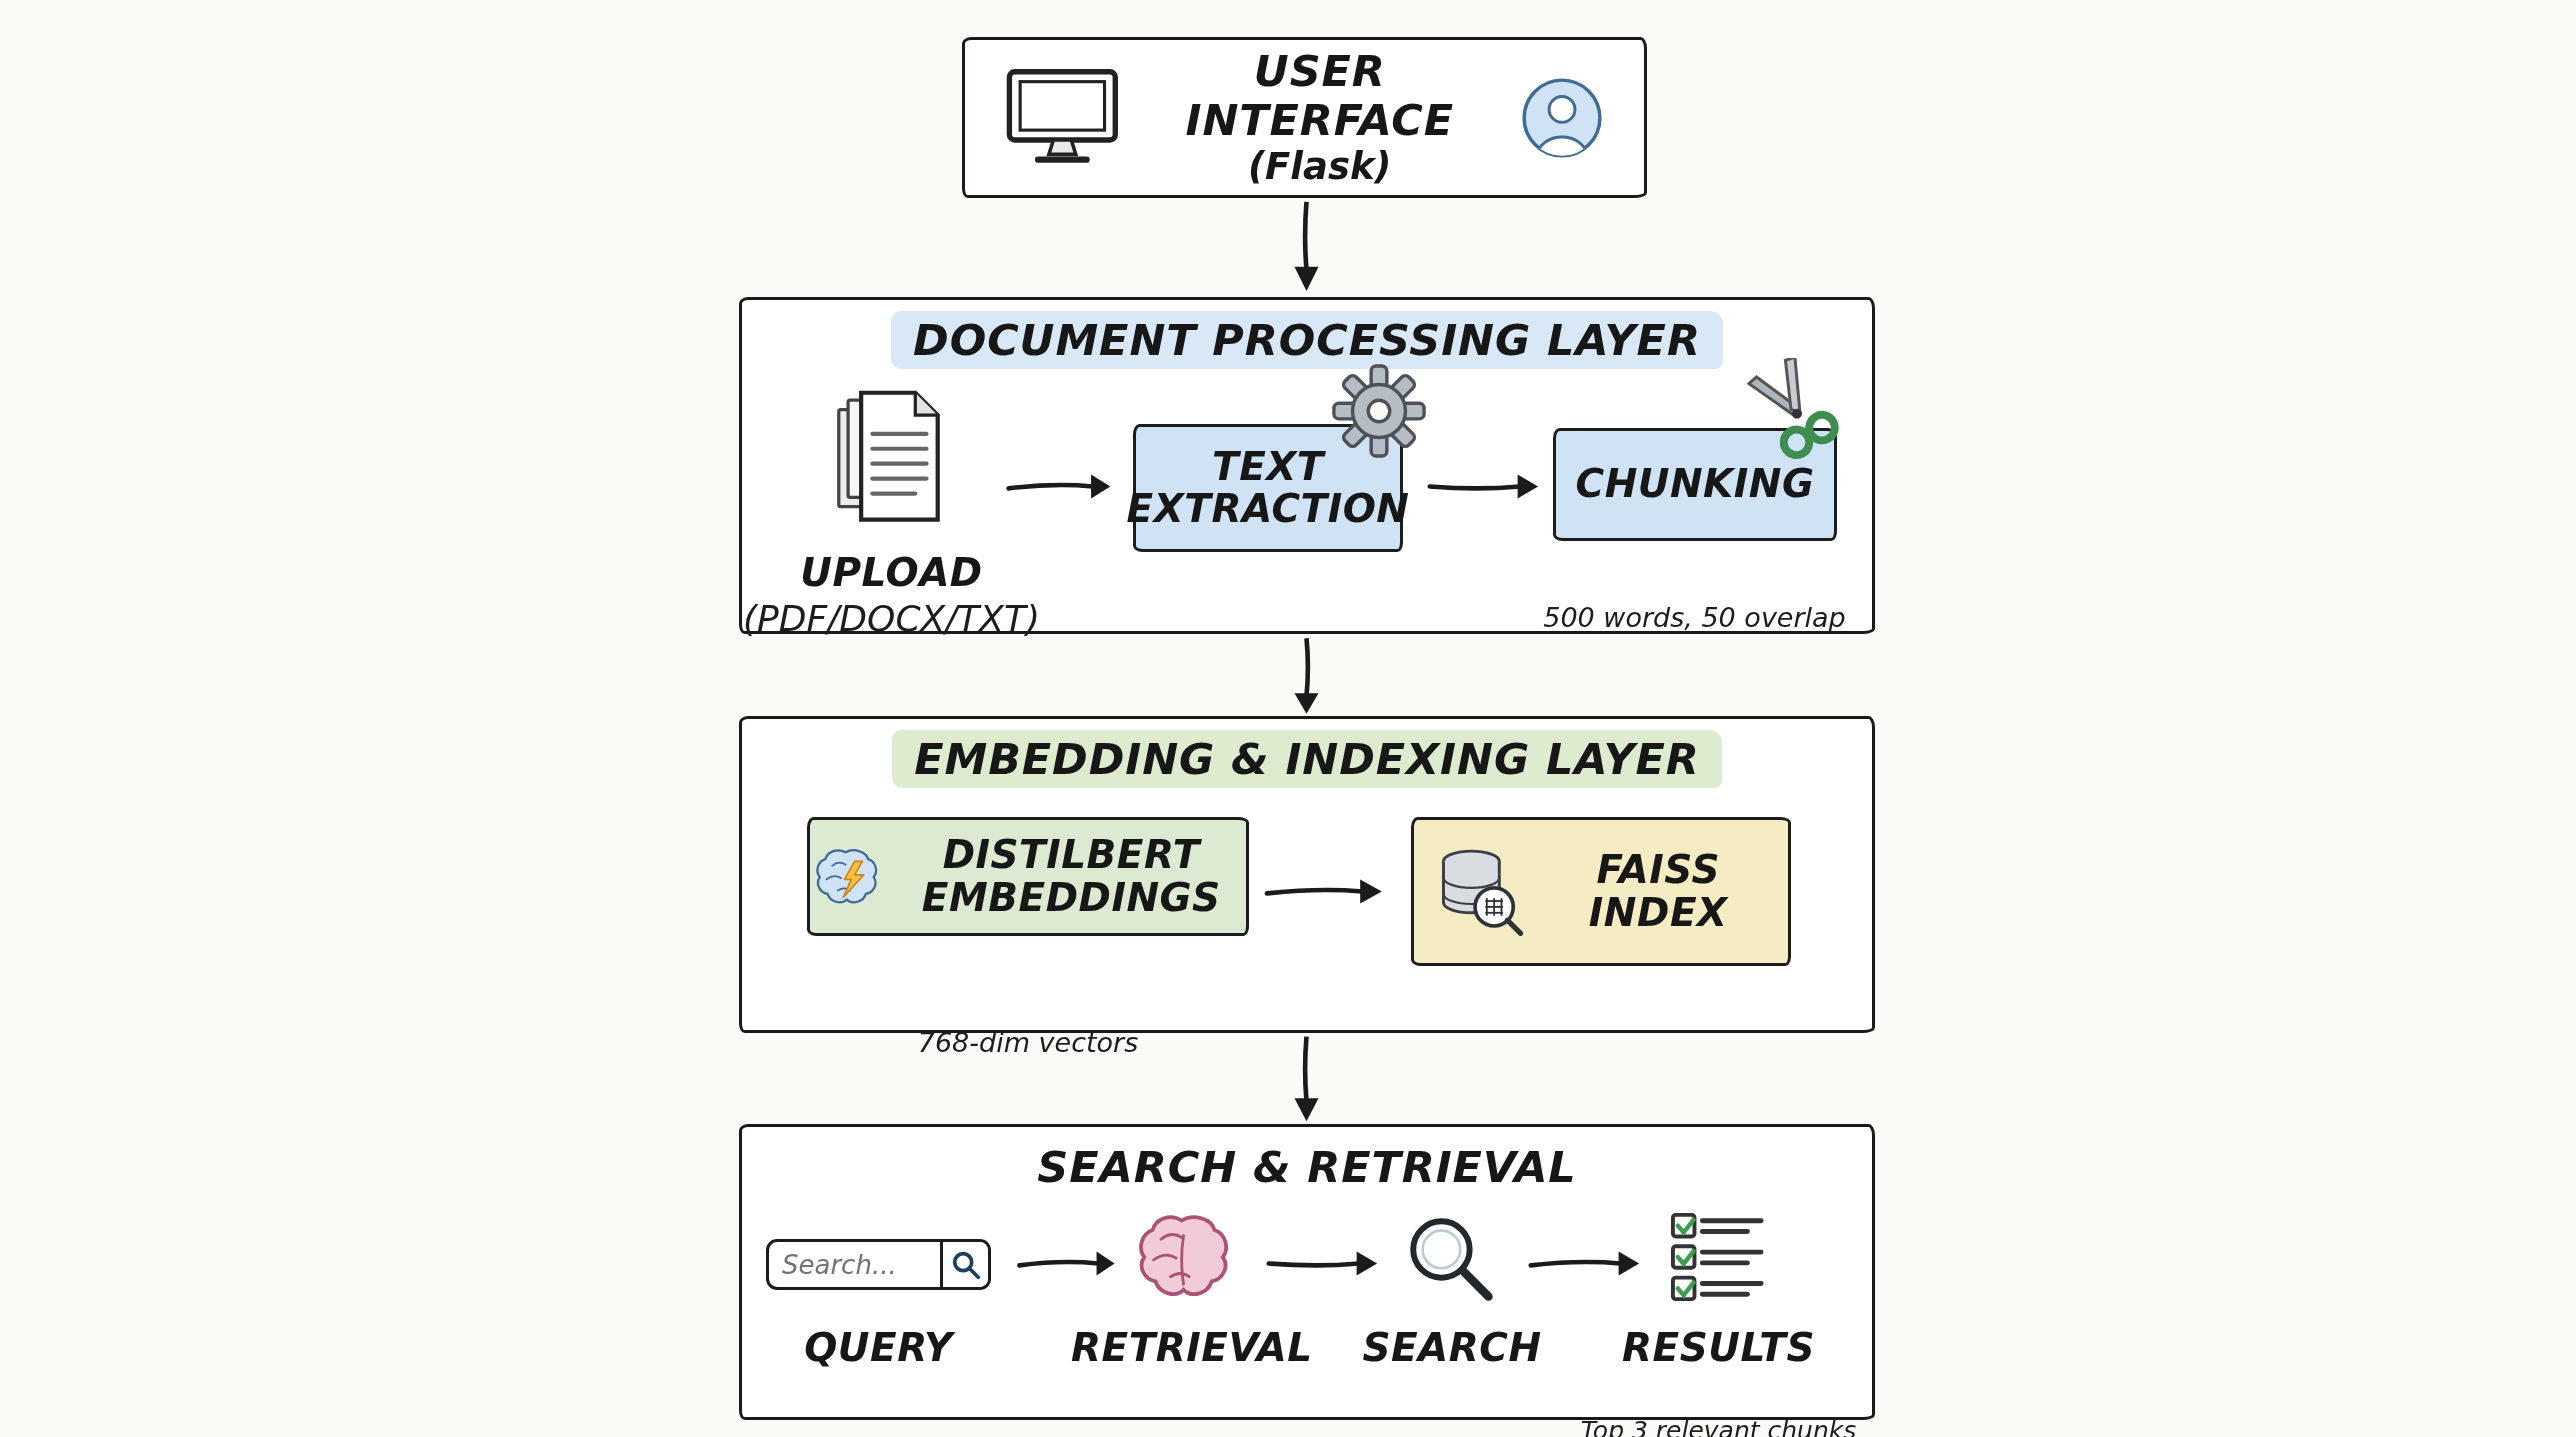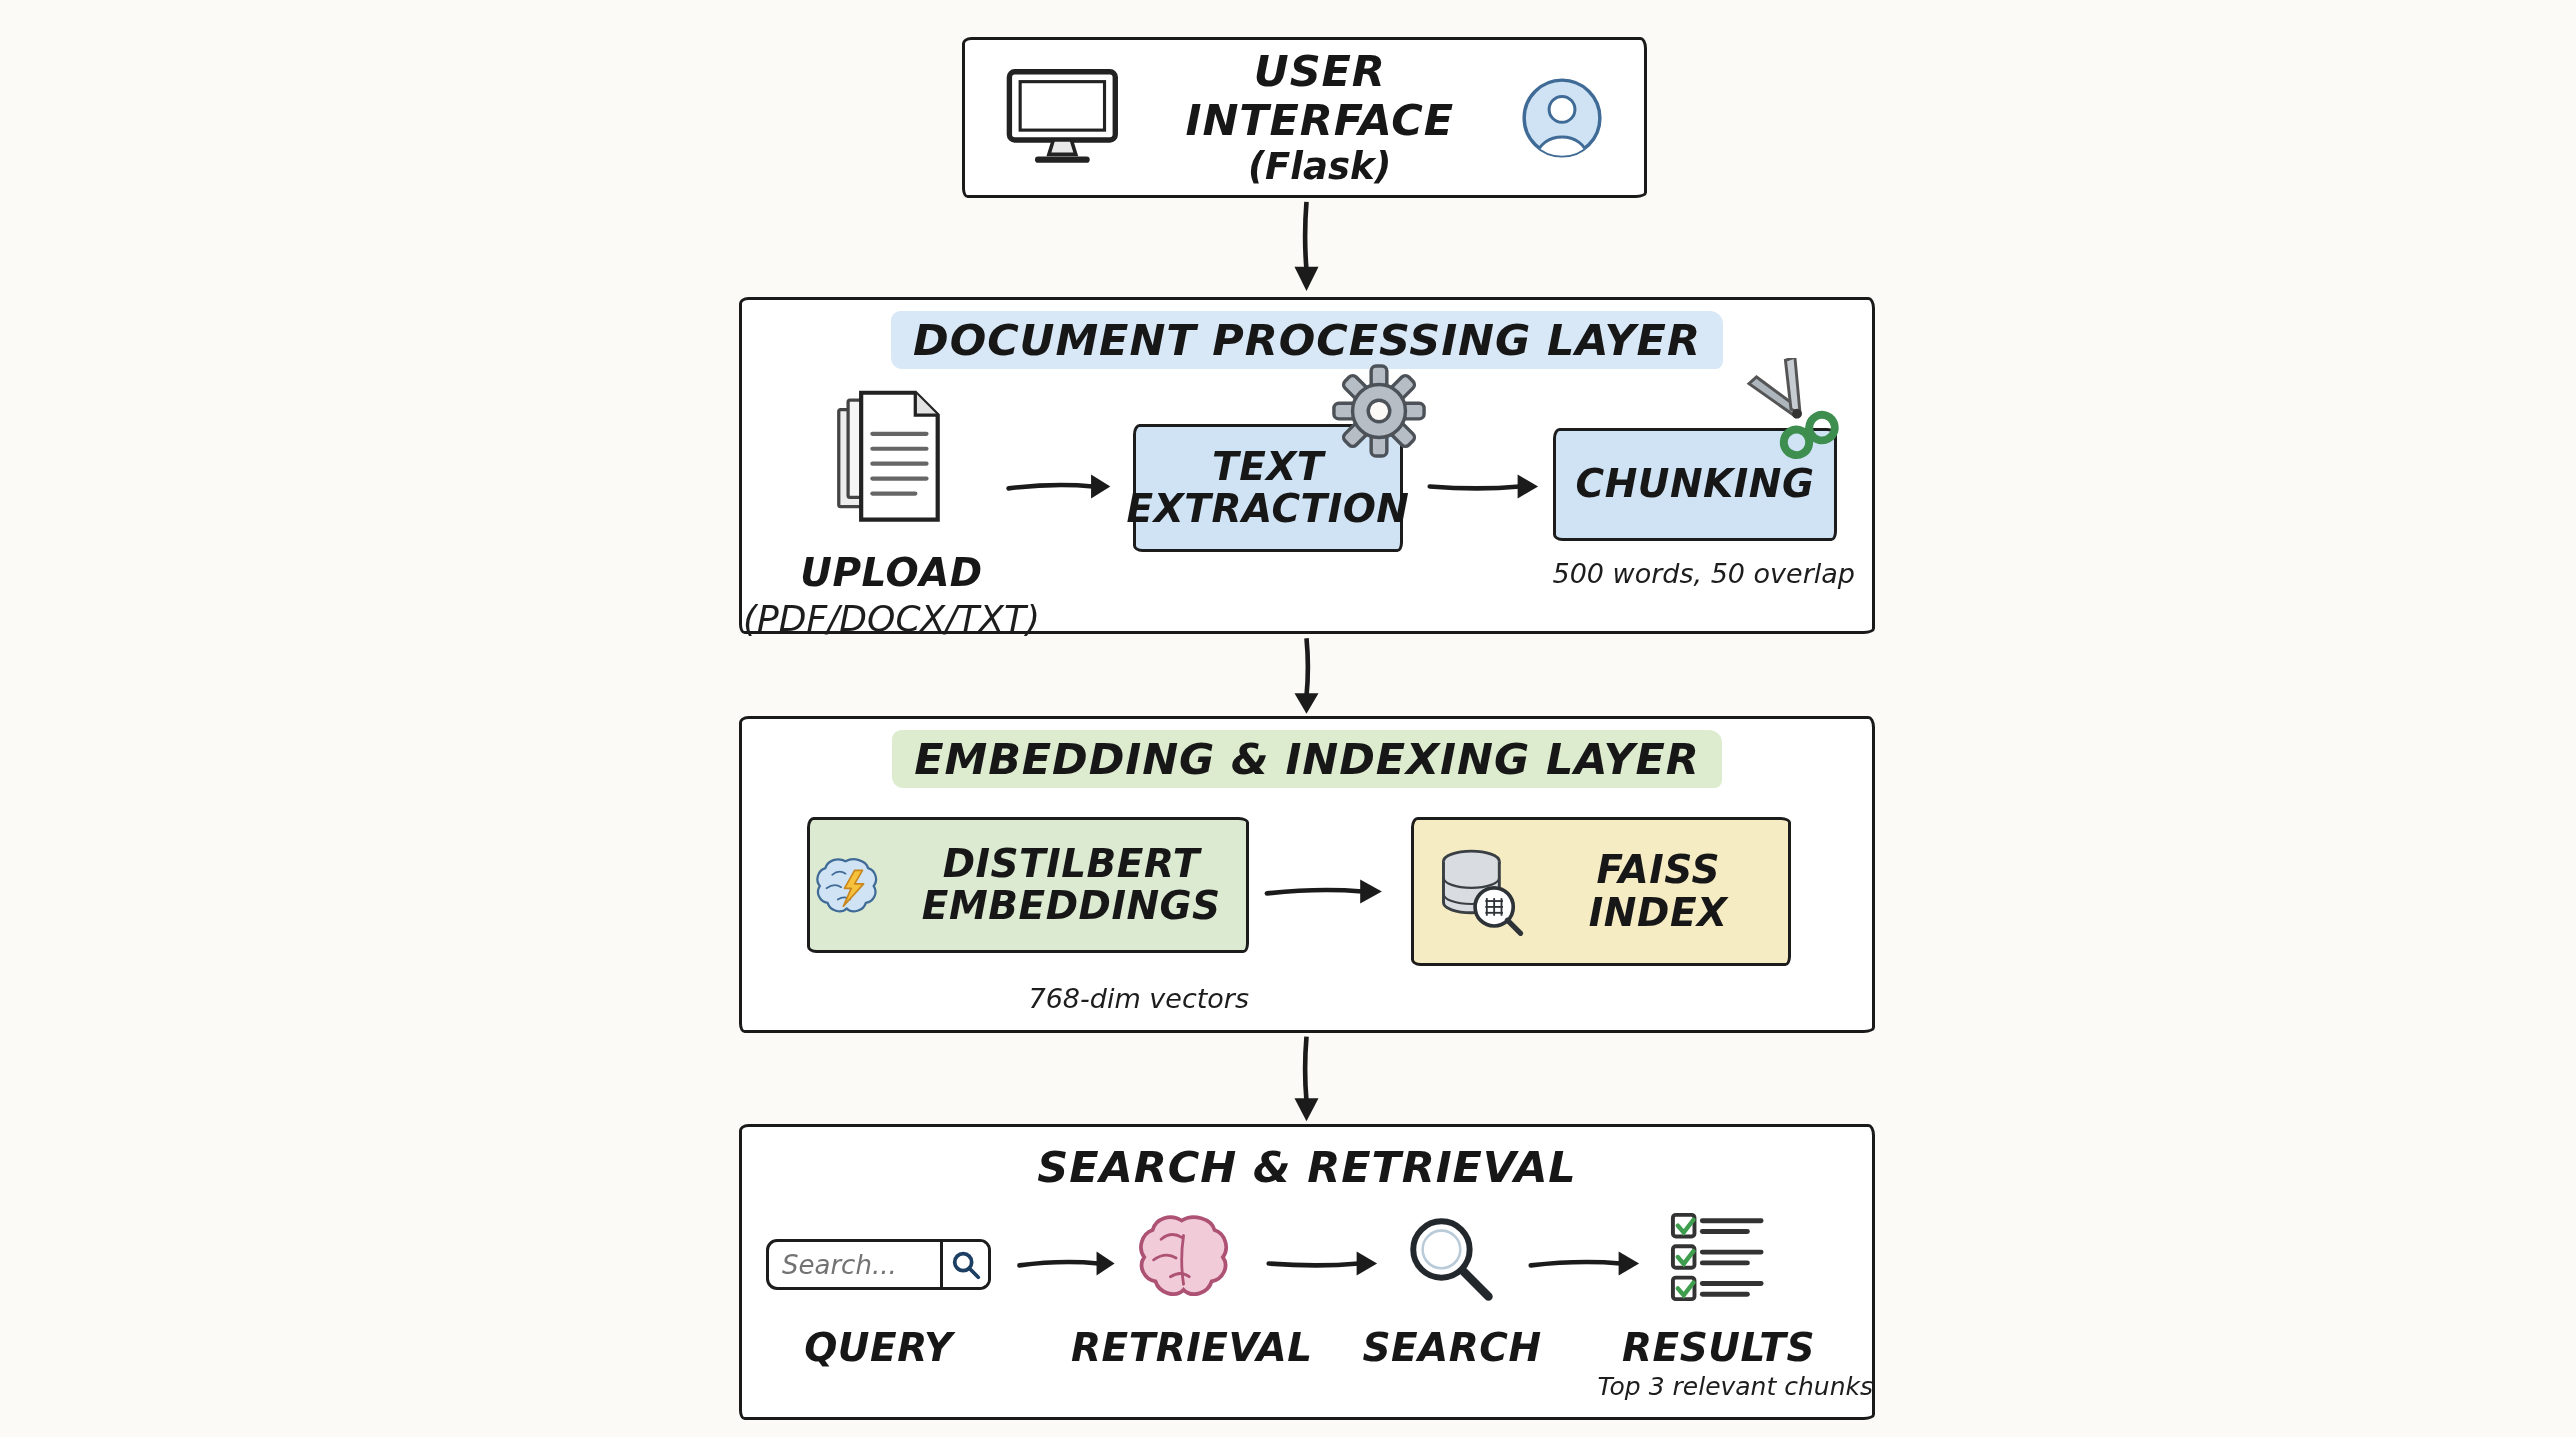--- a/index.html
+++ b/index.html
@@ -43,21 +43,22 @@
   .node-row .lbl{text-align:center;}
   .vgroup{
     position:absolute;display:flex;flex-direction:column;align-items:center;
   }
   .group-label{
     font-size:39px;font-weight:bold;font-style:italic;text-align:center;
     letter-spacing:0.5px;
   }
   .note{
     position:absolute;font-style:italic;font-size:27px;color:#1d1d1d;
-    text-align:right;
+    text-align:center;
+    margin-top:44px;
   }
   .note-inline{font-style:italic;color:#1d1d1d;text-align:center;}
   .arrow-h{position:absolute;height:37px;}
   .arrow-v{position:absolute;width:37px;}
   .icon-abs{position:absolute;}
   .search-input{
     position:absolute;left:24px;top:112px;width:225px;height:51px;
     background:#fff;border:3.7px solid #1c1c1c;border-radius:11.2px;
     display:flex;align-items:center;justify-content:space-between;
     box-sizing:border-box;overflow:hidden;
@@ -171,21 +172,21 @@
       </g>
     </svg>
     <div class="note" style="left:792px;top:258px;width:321px">500 words, 50 overlap</div>
   </div>
 
   <div class="sketch-box layer" style="top:716px;height:317px">
     <div class="layer-title">
       <span class="hl hl-green">EMBEDDING &amp; INDEXING LAYER</span>
     </div>
 
-    <div class="node-box fill-green" style="left:65px;top:98px;width:442px;height:136px">
+    <div class="node-box fill-green" style="left:65px;top:98px;width:442px;height:119px">
       <div class="node-row">
         <svg width="112" height="103" viewBox="0 0 120 110">
           <path d="M58 12 C44 4 26 10 22 24 C8 28 4 46 12 56 C4 68 12 84 26 86 C30 100 50 106 60 96 C70 106 90 100 94 86 C108 84 116 68 108 56 C116 46 112 28 98 24 C94 10 72 4 58 12 Z" fill="#cfe3f5" stroke="#3f6b96" stroke-width="4"></path>
           <g fill="none" stroke="#3f6b96" stroke-width="3" stroke-linecap="round">
             <path d="M34 36 q12 -10 24 -2"></path>
             <path d="M24 60 q14 -10 26 -2"></path>
             <path d="M44 80 q12 -8 22 0"></path>
           </g>
           <polygon points="74,28 56,60 68,60 54,92 90,52 74,52 88,28" fill="#f6c23c" stroke="#c8861d" stroke-width="3" stroke-linejoin="round"></polygon>
         </svg>

